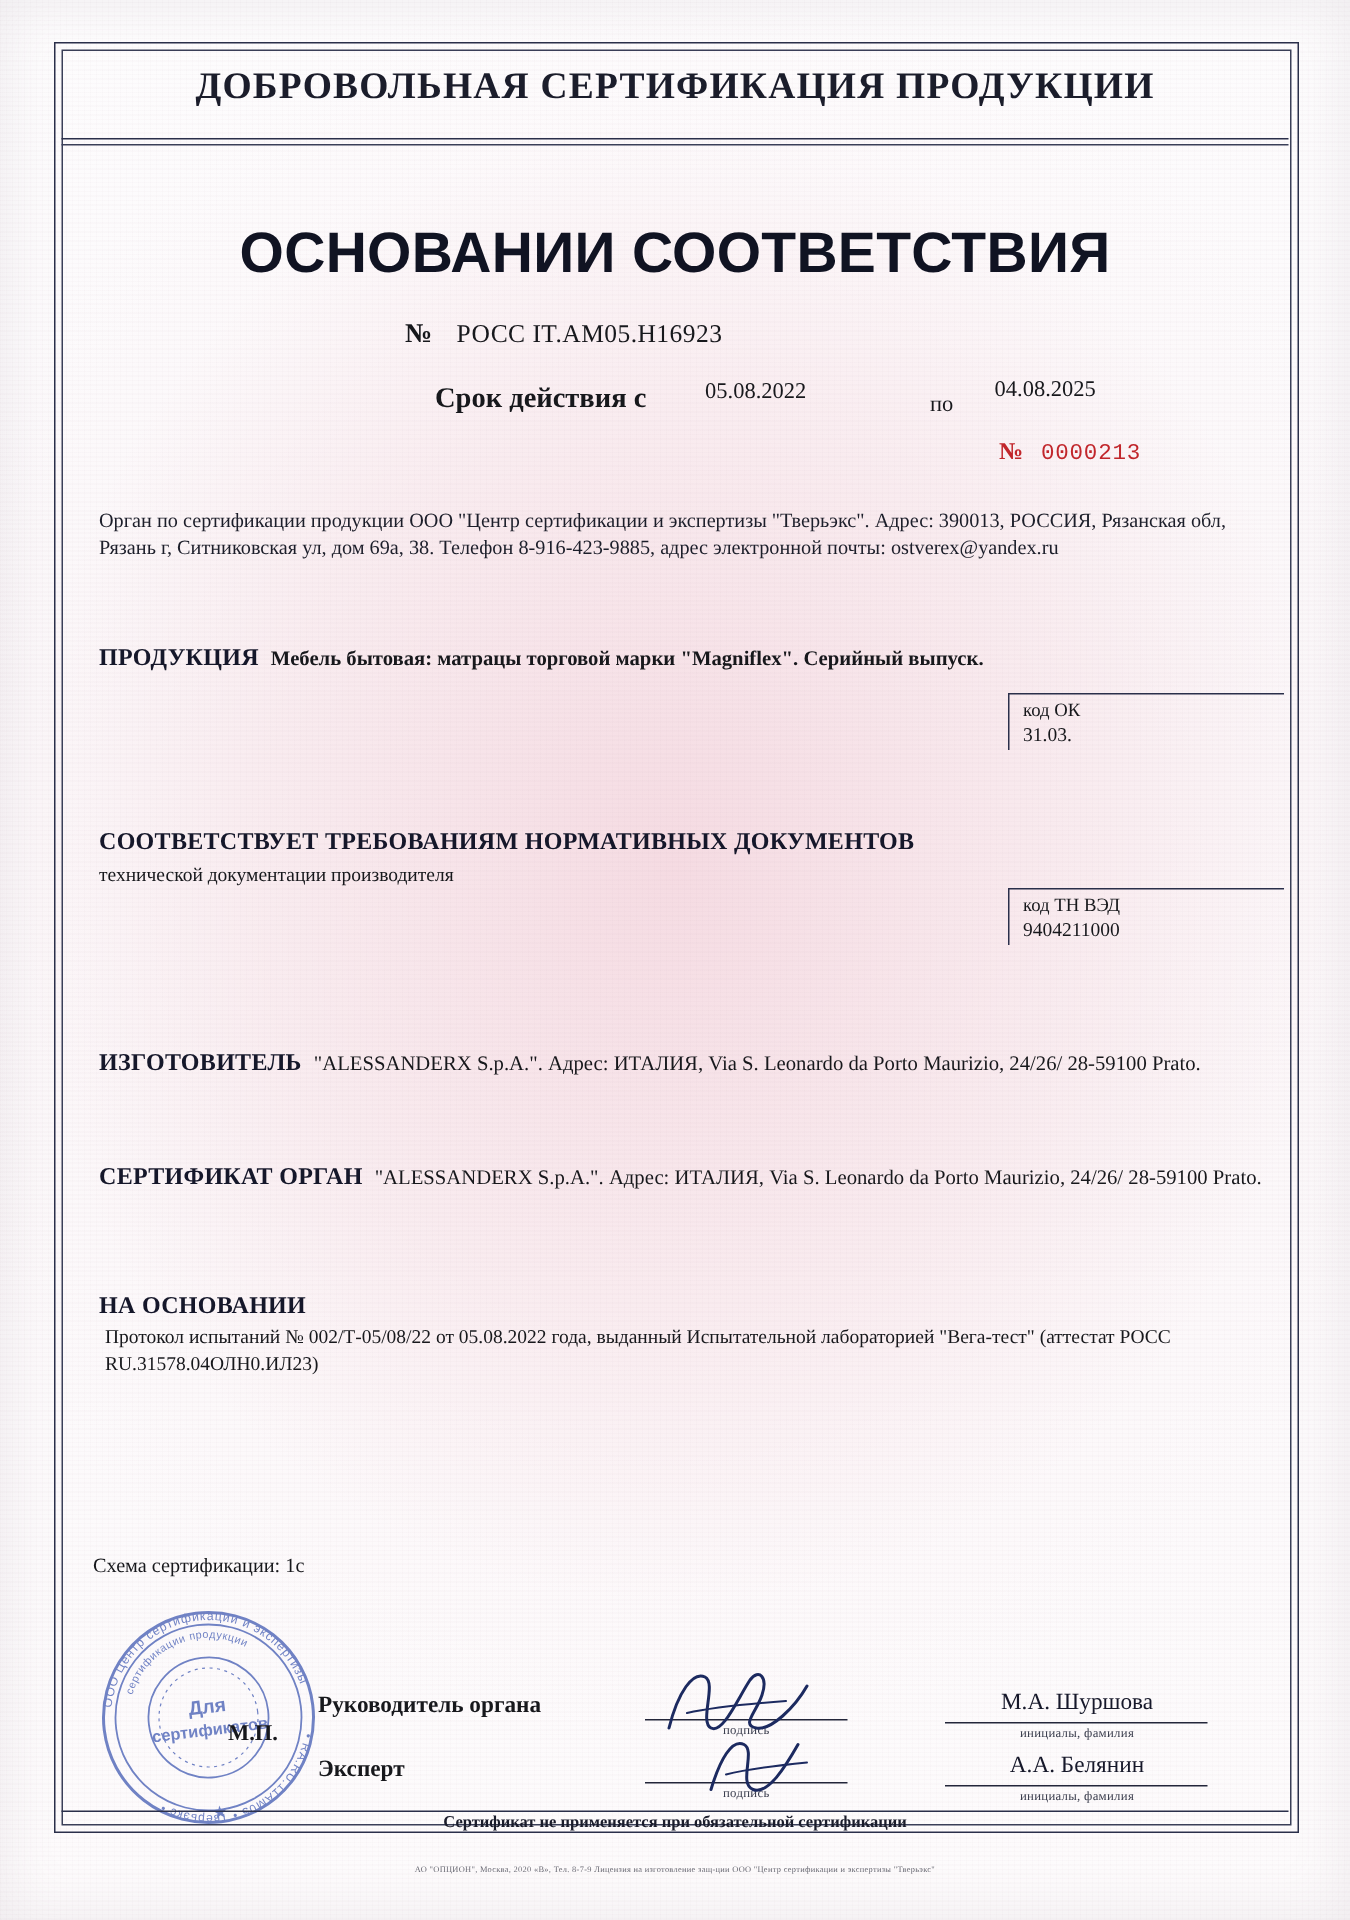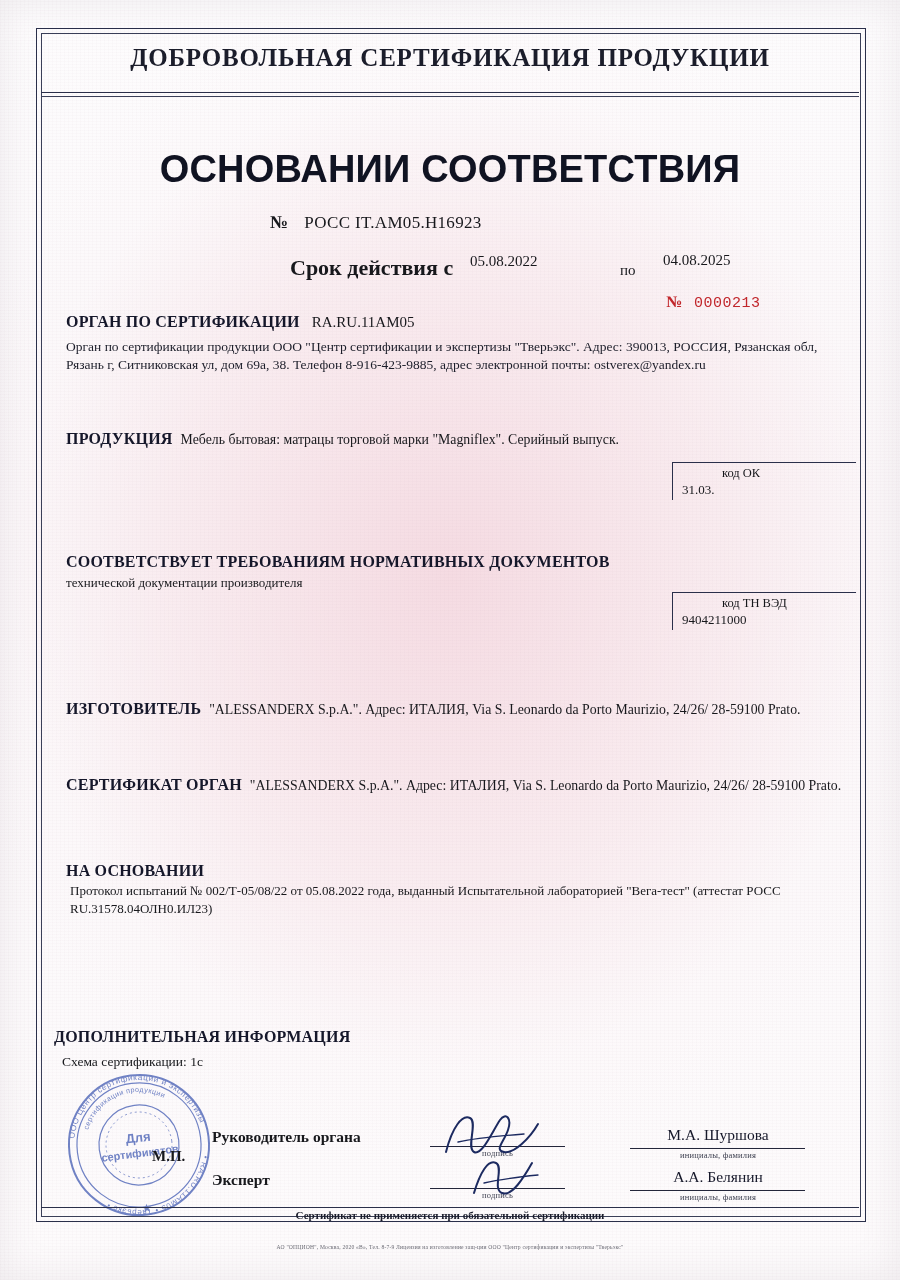--- a/index.html
+++ b/index.html
@@ -107,21 +107,21 @@
     top: 212px;
     font-size: 17px;
   }
   .numline .nsym { font-weight: 700; font-size: 18px; }
   .numline .nval { margin-left: 12px; letter-spacing: 0.3px; }
 
   .validline {
     position: absolute;
     left: 290px;
     top: 255px;
-    font-size: 22px;
+    font-size: 19px;
   }
   .validline b { font-weight: 700; }
   .valid-from {
     position: absolute;
     left: 470px;
     top: 253px;
     font-size: 15px;
   }
   .valid-po {
     position: absolute;
@@ -164,21 +164,21 @@
   .blk-organ { position: absolute; left: 66px; top: 313px; }
   .organ-val { display: inline-block; margin-left: 12px; font-weight: 400; font-size: 15px; }
   .organ-desc {
     position: absolute;
     left: 66px;
     top: 338px;
     width: 772px;
   }
 
   .blk-prod { position: absolute; left: 66px; top: 430px; width: 600px; }
-  .prod-val { display: inline; font-weight: 400; font-size: 13.8px; margin-left: 8px; text-align: right; }
+  .prod-val { display: inline; font-weight: 700; font-size: 13.8px; margin-left: 8px; text-align: right; }
 
   .blk-soot { position: absolute; left: 66px; top: 553px; width: 620px; }
   .soot-desc { margin-top: 4px; font-size: 13px; }
 
   .blk-izg { position: absolute; left: 66px; top: 700px; width: 780px; }
   .izg-val { display: inline; font-weight: 400; font-size: 13.8px; margin-left: 8px; }
 
   .blk-vyd { position: absolute; left: 66px; top: 776px; width: 780px; }
   .vyd-val { display: inline; font-weight: 400; font-size: 13.8px; margin-left: 8px; }
 
@@ -190,21 +190,21 @@
 
   
   .codebox {
     position: absolute;
     border-left: 1px solid #2a2f4a;
     border-top: 1px solid #2a2f4a;
     padding: 3px 8px 0 9px;
     font-size: 12.5px;
     line-height: 1.25;
   }
-  .codebox .ttl { font-size: 12.5px; margin-left: 40px; }
+  .codebox .ttl { font-size: 12.5px; }
   .codebox .val { font-size: 13px; }
   #code-ok { left: 672px; top: 462px; width: 166px; height: 34px; }
   #code-tnved { left: 672px; top: 592px; width: 166px; height: 34px; }
 
   
   .sig-row { position: absolute; font-size: 15px; }
   .sig-role { font-family: "Liberation Serif", serif; font-weight: 700; font-size: 15.5px; }
   .sig-line {
     position: absolute;
     border-bottom: 0.9px solid #23263a;
@@ -315,23 +315,20 @@
   </div>
   <div class="valid-from">05.08.2022</div>
   <div class="valid-po">по</div>
   <div class="valid-to">04.08.2025</div>
 
   <div class="blanknum">
     <span class="nsym">№</span>
     <span class="nval">0000213</span>
   </div>
 
-  <div class="blk-organ">
-    <span class="lbl">ОРГАН ПО СЕРТИФИКАЦИИ</span><span class="organ-val">RA.RU.11АМ05</span>
-  </div>
   <div class="organ-desc body-txt">Орган по сертификации продукции ООО "Центр сертификации и экспертизы "Тверьэкс". Адрес: 390013, РОССИЯ, Рязанская обл, Рязань г, Ситниковская ул, дом 69а, 38. Телефон 8-916-423-9885, адрес электронной почты: ostverex@yandex.ru</div>
 
   <div class="blk-prod">
     <span class="lbl">ПРОДУКЦИЯ</span><span class="prod-val">Мебель бытовая: матрацы торговой марки "Magniflex". Серийный выпуск.</span>
   </div>
 
   <div class="codebox" id="code-ok">
     <div class="ttl">код ОК</div>
     <div class="val">31.03.</div>
   </div>
@@ -353,21 +350,20 @@
   <div class="blk-vyd">
     <span class="lbl">СЕРТИФИКАТ ОРГАН</span><span class="vyd-val">"ALESSANDERX S.p.A.". Адрес: ИТАЛИЯ, Via S. Leonardo da Porto Maurizio, 24/26/ 28-59100 Prato.</span>
   </div>
 
   <div class="blk-osn">
     <div class="lbl">НА ОСНОВАНИИ</div>
     <div class="osn-body">Протокол испытаний № 002/Т-05/08/22 от 05.08.2022 года, выданный Испытательной лабораторией "Вега-тест" (аттестат РОСС RU.31578.04ОЛН0.ИЛ23)</div>
   </div>
 
   <div class="blk-dop">
-    <div class="lbl">ДОПОЛНИТЕЛЬНАЯ ИНФОРМАЦИЯ</div>
     <div class="dop-body">Схема сертификации: 1с</div>
   </div>
 
   <div class="stamp">
     <svg width="166" height="166" viewBox="0 0 166 166" xmlns="http://www.w3.org/2000/svg">
       <defs>
         <path id="arcOuter" d="M 18,83 A 65,65 0 1 1 148,83"></path>
         <path id="arcOuterBot" d="M 148,83 A 65,65 0 1 1 18,83"></path>
         <path id="arcInner" d="M 30,83 A 53,53 0 1 1 136,83"></path>
         <path id="arcInnerBot" d="M 136,83 A 53,53 0 1 1 30,83"></path>

